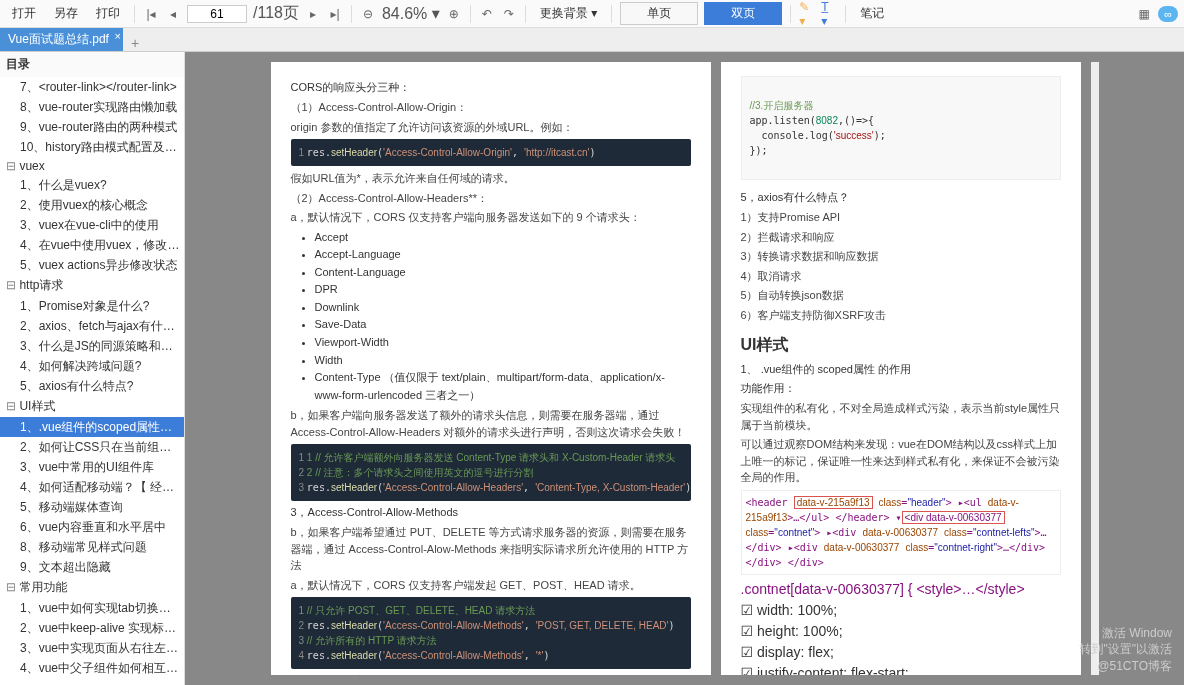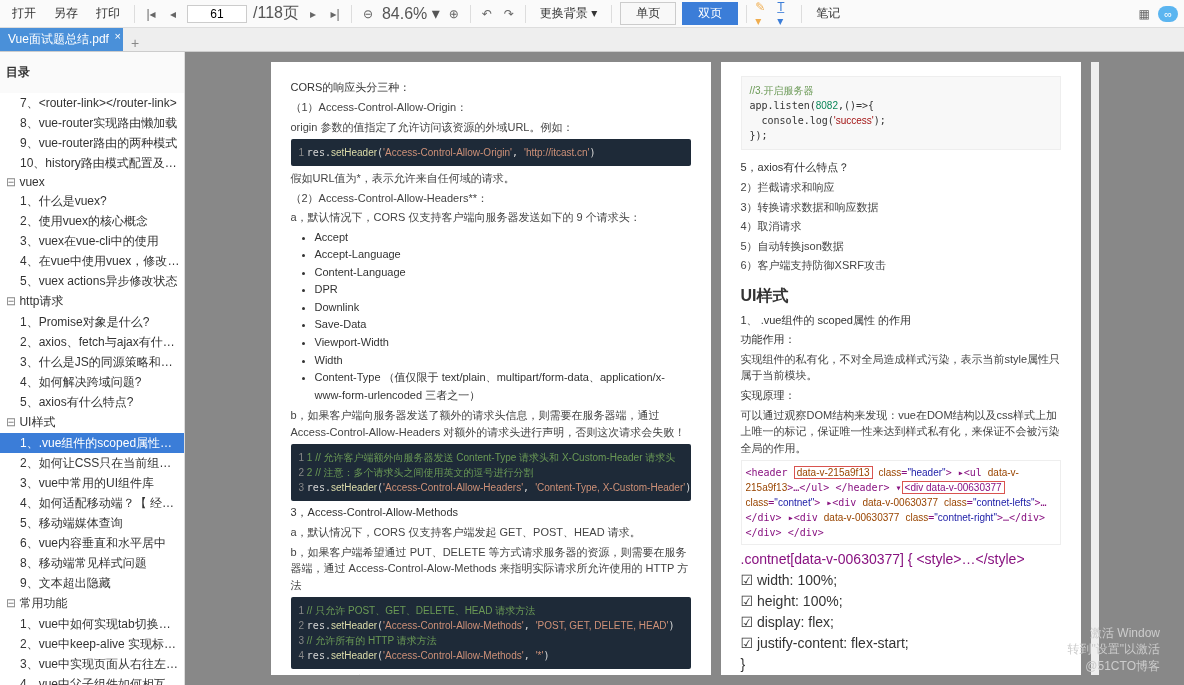--- a/index.html
+++ b/index.html
@@ -3,60 +3,60 @@
 <meta charset="utf-8">
 <style>
 *{box-sizing:border-box;margin:0;padding:0;font-family:"Microsoft YaHei",Arial,sans-serif}
 body{background:#f5f5f5;font-size:12px;color:#333;overflow:hidden}
 .topbar{height:28px;background:#fafafa;border-bottom:1px solid #ddd;display:flex;align-items:center;padding:0 6px;gap:6px}
 .tb-btn{padding:2px 6px;cursor:pointer;color:#333;font-size:12px}
 .tb-sep{width:1px;height:18px;background:#ddd;margin:0 2px}
 .tb-page-input{width:60px;height:18px;text-align:center;border:1px solid #ccc;font-size:12px}
 .tb-zoom{font-size:16px;color:#555}
 .tb-icon{width:16px;height:16px;display:inline-flex;align-items:center;justify-content:center;cursor:pointer;color:#666}
-.view-btn{padding:2px 15px;font-size:12px;cursor:pointer;border:1px solid #ccc;background:#f8f8f8}
+.view-btn{padding:2px 26px;font-size:12px;cursor:pointer;border:1px solid #ccc;background:#f8f8f8}
 .view-btn.active{background:#3b7dd8;color:#fff;border-color:#3b7dd8}
 .tb-pencil{color:#f0ad4e}
 .tb-text{color:#3b7dd8}
 .tb-right{margin-left:auto;display:flex;align-items:center;gap:6px}
 .ai-badge{background:#5bb5f0;color:#fff;padding:2px 6px;border-radius:10px;font-size:11px}
 .tabbar{height:24px;background:#eee;display:flex;align-items:flex-end;border-bottom:1px solid #ccc}
 .tab{background:#4a90d9;color:#fff;padding:3px 14px 3px 8px;font-size:12px;position:relative;max-width:130px;white-space:nowrap;overflow:hidden}
 .tab .close{position:absolute;right:2px;top:2px;cursor:pointer;font-size:11px}
 .tab-add{padding:0 8px;color:#888;cursor:pointer;font-size:14px}
 .main{display:flex;height:calc(100vh - 52px)}
 .sidebar{width:185px;background:#fff;border-right:1px solid #ddd;overflow-y:auto;font-size:12px;flex-shrink:0}
-.sb-title{padding:12px 6px;font-weight:bold;color:#333;background:#fafafa}
+.sb-title{padding:4px 6px;font-weight:bold;color:#333;background:#fafafa}
 .tree-node{padding:2px 4px 2px 18px;cursor:pointer;white-space:nowrap;overflow:hidden;text-overflow:ellipsis;color:#333;line-height:16px}
 .tree-node.selected{background:#3b7dd8;color:#fff}
 .tree-group{padding:2px 4px 2px 6px;cursor:pointer;color:#333;font-size:12px}
 .tree-group::before{content:"⊟ ";color:#888}
 .tree-leaf::before{content:"";margin-right:2px}
 .content{flex:1;background:#888;display:flex;overflow:auto;padding:10px;gap:10px;justify-content:center}
 .page{background:#fff;padding:14px 20px;font-size:11px;color:#333;overflow:hidden}
 .page.left{width:440px}
 .page.right{width:360px}
 .sect-title{font-weight:normal;font-size:11px;margin:4px 0}
 .para{font-size:11px;margin:3px 0;line-height:1.5;color:#444}
 .code-block{background:#1e2a38;color:#d4d4d4;padding:6px 8px;font-family:Consolas,monospace;font-size:10px;border-radius:2px;margin:4px 0;line-height:1.5;white-space:pre}
 .code-block .num{color:#888}
 .code-block .cmt{color:#6a9955}
 .code-block .str{color:#ce9178}
 .code-block .fn{color:#dcdcaa}
-.code-light{background:#f8f8f8;border:1px solid #eee;padding:6px 8px;font-family:Consolas,monospace;font-size:10px;line-height:1.5;white-space:pre;color:#333}
+.code-light{background:#f8f8f8;border:1px solid #eee;padding:21px 8px;font-family:Consolas,monospace;font-size:10px;line-height:1.5;white-space:pre;color:#333}
 .code-light .cmt{color:#6a9955}
 .code-light .str{color:#a31515}
 ul.bullets{margin-left:24px;font-size:11px;line-height:1.6}
 .dom-tree{font-family:Consolas,monospace;font-size:10px;line-height:1.5;color:#881280}
 .dom-tree .attr{color:#994500}
 .dom-tree .val{color:#1a1aa6}
 .dom-tree .box-red{border:1px solid #d9534f;padding:0 2px}
 .css-block{font-family:Consolas,monospace;font-size:14px;line-height:1.5}
 .scrollbar{width:8px;background:#eee;flex-shrink:0}
-.watermark{position:fixed;right:24px;bottom:10px;color:#ccc;font-size:12px;text-align:right;line-height:1.4;pointer-events:none}
+.watermark{position:fixed;right:12px;bottom:10px;color:#ccc;font-size:12px;text-align:right;line-height:1.4;pointer-events:none}
 </style>
 </head>
 <body>
 
 <div class="topbar">
   <span class="tb-btn">打开</span>
   <span class="tb-btn">另存</span>
   <span class="tb-btn">打印</span>
   <span class="tb-sep"></span>
   <span class="tb-icon">|◂</span>
@@ -154,48 +154,48 @@
           <li>Save-Data</li>
           <li>Viewport-Width</li>
           <li>Width</li>
           <li>Content-Type （值仅限于 text/plain、multipart/form-data、application/x-www-form-urlencoded 三者之一）</li>
         </ul>
       <div class="para">b，如果客户端向服务器发送了额外的请求头信息，则需要在服务器端，通过 Access-Control-Allow-Headers 对额外的请求头进行声明，否则这次请求会失败！</div>
       <div class="code-block"><span class="num">1 </span><span class="cmt">1 // 允许客户端额外向服务器发送 Content-Type 请求头和 X-Custom-Header 请求头</span>
 <span class="num">2 </span><span class="cmt">2 // 注意：多个请求头之间使用英文的逗号进行分割</span>
 <span class="num">3 </span>res.<span class="fn">setHeader</span>(<span class="str">'Access-Control-Allow-Headers'</span>, <span class="str">'Content-Type, X-Custom-Header'</span>)</div>
       <div class="sect-title">3，Access-Control-Allow-Methods</div>
+      <div class="para">b，如果客户端希望通过 PUT、DELETE 等方式请求服务器的资源，则需要在服务器端，通过 Access-Control-Alow-Methods 来指明实际请求所允许使用的 HTTP 方法</div>
       <div class="para">a，默认情况下，CORS 仅支持客户端发起 GET、POST、HEAD 请求。</div>
-      <div class="para">b，如果客户端希望通过 PUT、DELETE 等方式请求服务器的资源，则需要在服务器端，通过 Access-Control-Alow-Methods 来指明实际请求所允许使用的 HTTP 方法</div>
       <div class="code-block"><span class="num">1 </span><span class="cmt">// 只允许 POST、GET、DELETE、HEAD 请求方法</span>
 <span class="num">2 </span>res.<span class="fn">setHeader</span>(<span class="str">'Access-Control-Allow-Methods'</span>, <span class="str">'POST, GET, DELETE, HEAD'</span>)
 <span class="num">3 </span><span class="cmt">// 允许所有的 HTTP 请求方法</span>
 <span class="num">4 </span>res.<span class="fn">setHeader</span>(<span class="str">'Access-Control-Allow-Methods'</span>, <span class="str">'*'</span>)</div>
       <div class="sect-title">CORS的使用方法</div>
 
     </div>
 
     <div class="page right">
       <div class="code-light"><span class="cmt">//3.开启服务器</span>
 app.listen(<span style="color:#098658">8082</span>,()=&gt;{
   console.log(<span class="str">'success'</span>);
 });</div>
       <div class="sect-title" style="margin-top:10px">5，axios有什么特点？</div>
       <div id="axios-pts">
+          <div class="para">1）支持Promise API</div>
           <div class="para">2）拦截请求和响应</div>
           <div class="para">3）转换请求数据和响应数据</div>
           <div class="para">4）取消请求</div>
           <div class="para">5）自动转换json数据</div>
           <div class="para">6）客户端支持防御XSRF攻击</div>
         </div>
       <div style="font-size:16px;font-weight:bold;margin:12px 0 6px">UI样式</div>
       <div class="sect-title">1、 .vue组件的 scoped属性 的作用</div>
       <div class="sect-title">功能作用：</div>
       <div class="para">实现组件的私有化，不对全局造成样式污染，表示当前style属性只属于当前模块。</div>
-      <div class="sect-title">实现原理：</div>
       <div class="para">可以通过观察DOM结构来发现：vue在DOM结构以及css样式上加上唯一的标记，保证唯一性来达到样式私有化，来保证不会被污染全局的作用。</div>
       <div class="dom-tree" style="border:1px solid #eee;padding:4px;margin:4px 0">
 &lt;header <span class="box-red attr">data-v-215a9f13</span> <span class="attr">class</span>=<span class="val">"header"</span>&gt;
   ▸&lt;ul <span class="attr">data-v-215a9f13</span>&gt;…&lt;/ul&gt;
   &lt;/header&gt;
 ▾<span class="box-red">&lt;div data-v-00630377</span> <span class="attr">class</span>=<span class="val">"contnet"</span>&gt;
   ▸&lt;div <span class="attr">data-v-00630377</span> <span class="attr">class</span>=<span class="val">"contnet-lefts"</span>&gt;…&lt;/div&gt;
   ▸&lt;div <span class="attr">data-v-00630377</span> <span class="attr">class</span>=<span class="val">"contnet-right"</span>&gt;…&lt;/div&gt;
   &lt;/div&gt;
 &lt;/div&gt;</div>

